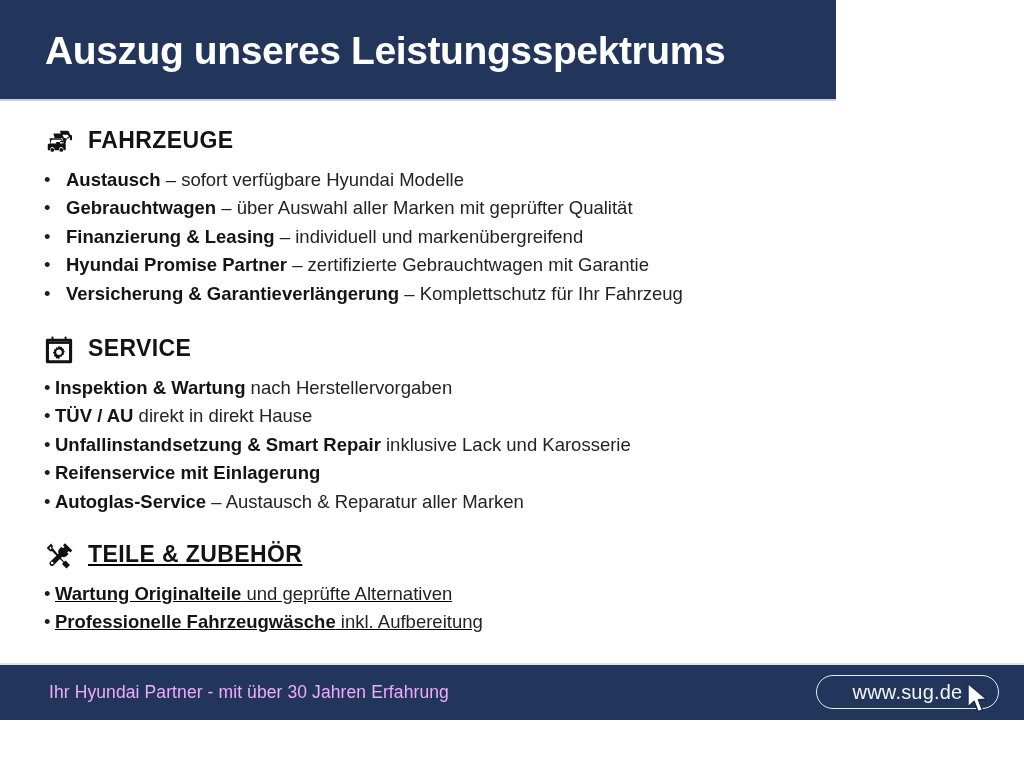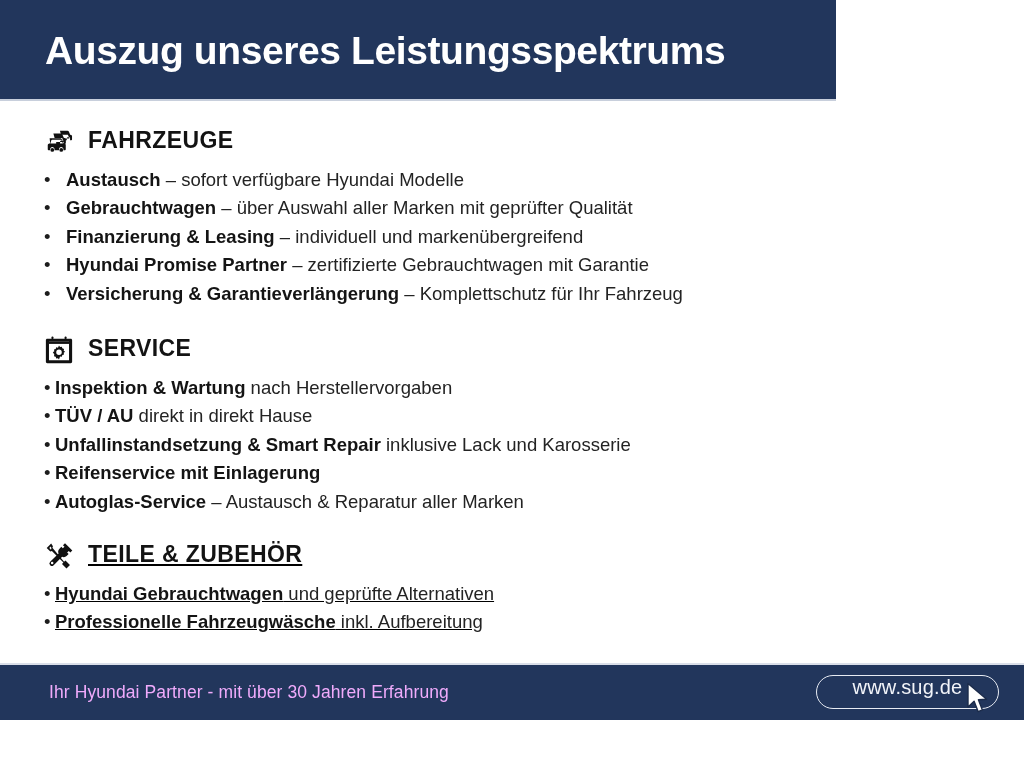--- a/index.html
+++ b/index.html
@@ -162,21 +162,21 @@
     position: absolute;
     right: 25px;
     top: 10px;
     height: 34px;
     min-width: 183px;
     box-sizing: border-box;
     border: 1.6px solid #e7ebf3;
     border-radius: 18px;
     background: transparent;
     display: flex;
-    align-items: flex-start;
+    align-items: center;
     justify-content: center;
     padding: 0 22px;
   }
   .url-pill .url-label {
     color: #f2f4f9;
     font-size: 20px;
     font-weight: normal;
     line-height: 22px;
     white-space: nowrap;
     letter-spacing: .2px;
@@ -291,21 +291,21 @@
 
             <path d="M44.8 4.6l-4.3 4.3 3.2 3.2-3.6 3.6-3.2-3.2-4.3 4.3c-2.6 2.6-3.1 6.5-1.5 9.6L13.2 44.3a5.2 5.2 0 107.4 7.4l18-18c3.1 1.6 7 1.1 9.6-1.5l4.3-4.3-3.2-3.2 3.6-3.6 3.2 3.2 4.3-4.3-15.6-15.4zM17.4 49.6a2.7 2.7 0 110-5.4 2.7 2.7 0 010 5.4z"></path>
 
             <path d="M15.3 5.4L5.8 14.9l7.6 7.6 3.4-1.2 24.6 24.6-3 3 9.6 9.6 7.4-7.4-9.6-9.6-3 3L17.9 14.4l1.2-3.4-3.8-5.6zm-1.6 6.3l2.3 3.4-1.2 3.4-3.4-3.4 2.3-3.4z"></path>
           </svg>
         </span>
         <span class="section-title">TEILE &amp; ZUBEHÖR</span>
       </div>
       <ul class="bullets gap-tight">
         <li>
-          <span class="b-dot">•</span><span class="b-lead">Hyundai Gebrauchtwagen</span><span class="b-rest"> und geprüfte Alternativen</span>
+          <span class="b-dot">•</span><span class="b-lead">Wartung Originalteile</span><span class="b-rest"> und geprüfte Alternativen</span>
         </li>
         <li>
           <span class="b-dot">•</span><span class="b-lead">Professionelle Fahrzeugwäsche</span><span class="b-rest"> inkl. Aufbereitung</span>
         </li>
       </ul>
     </div>
 
   </div>
 
   <div class="footer-bar">

